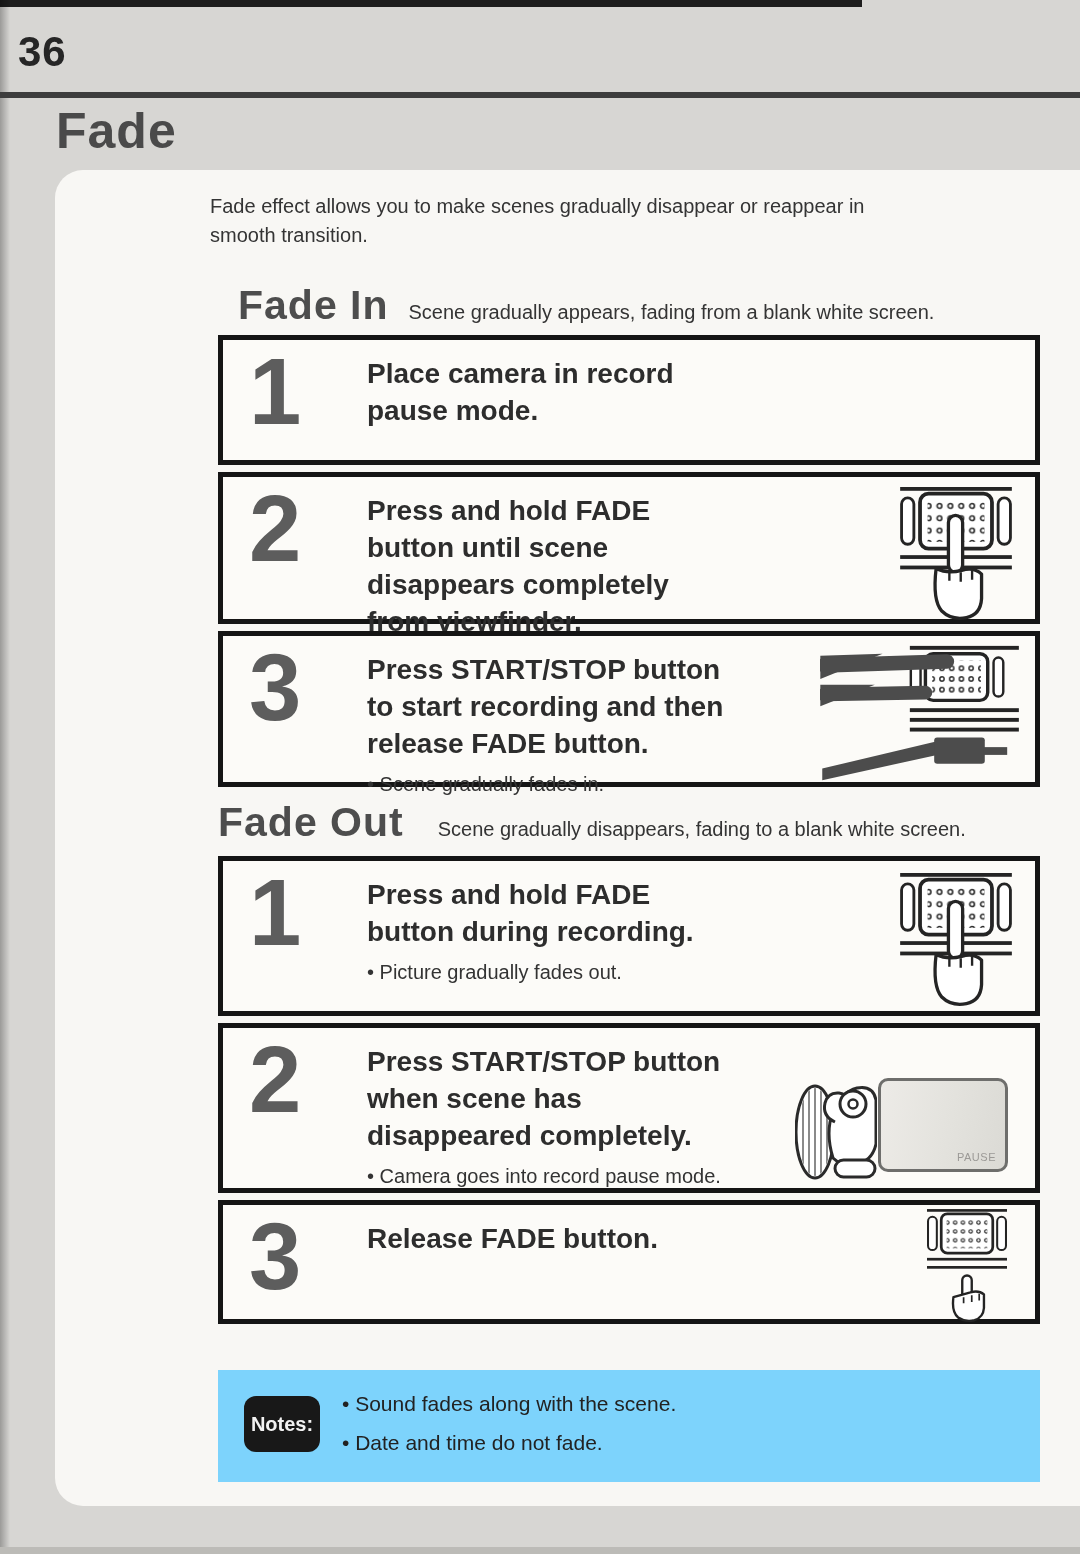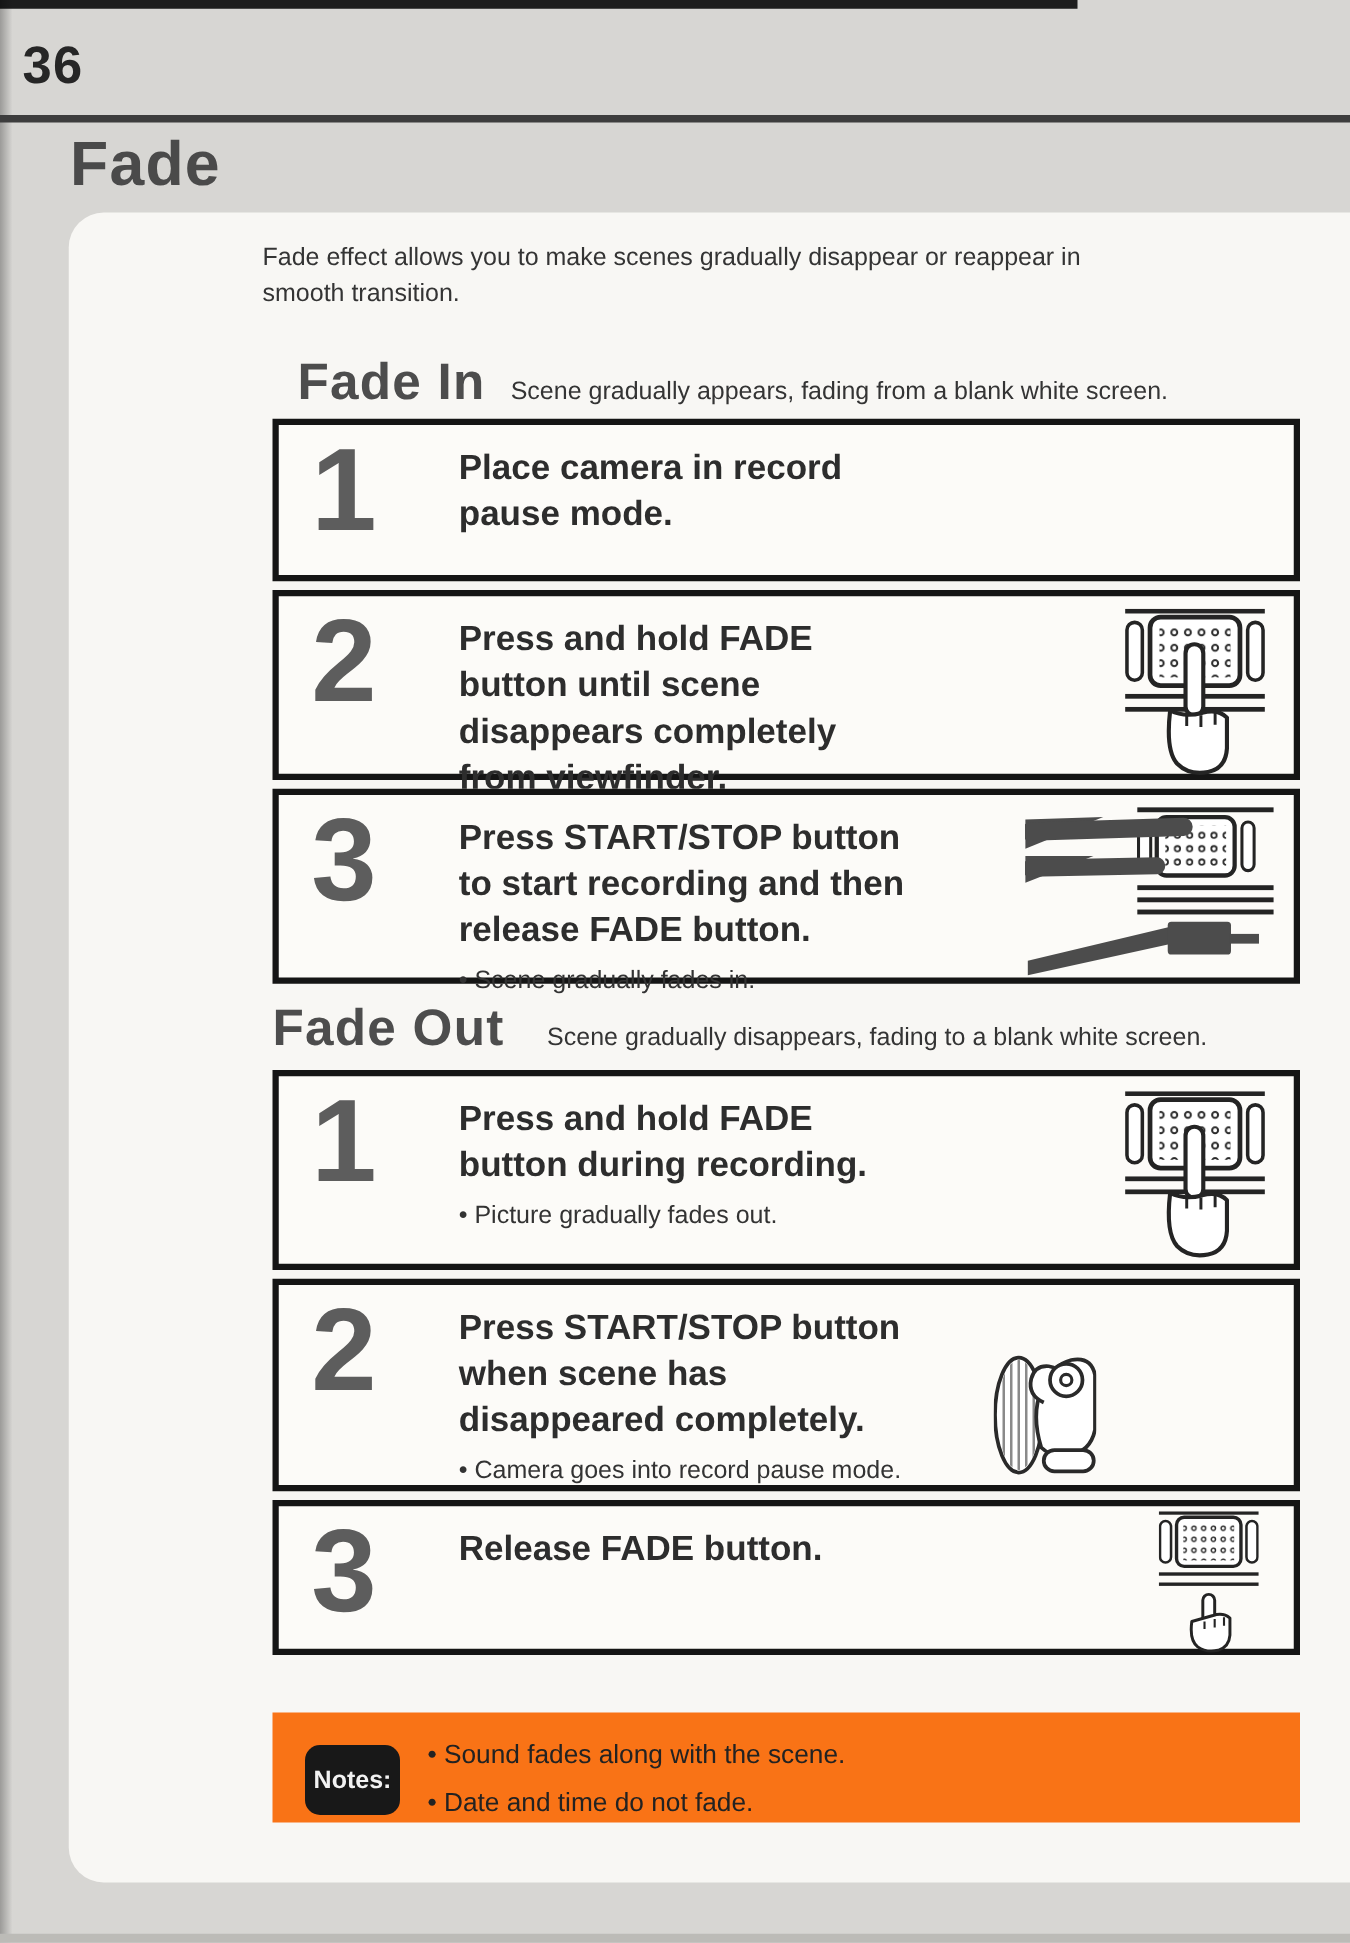--- a/index.html
+++ b/index.html
@@ -51,21 +51,21 @@
   .icon-fade-press-2{right:20px;top:12px;width:118px;height:142px;}
   .icon-fade-release{right:28px;top:4px;height:114px;width:80px;}
   .icon-startstop{right:10px;top:6px;width:205px;height:146px;}
   .icon-grip{right:158px;top:42px;width:82px;height:120px;}
 
   .pause-screen{position:absolute;right:27px;top:50px;width:130px;height:94px;box-sizing:border-box;
     border:3px solid #6e6e6c;border-radius:10px;
     background:linear-gradient(100deg,#edebe7 0%,#e3e2dd 55%,#dbdad5 100%);}
   .pause-label{position:absolute;right:9px;bottom:6px;font-size:11px;color:#9b9996;letter-spacing:.5px;}
 
-  .notes-band{position:absolute;left:163px;top:1200px;width:822px;height:88px;background:#f97316;}
+  .notes-band{position:absolute;left:163px;top:1200px;width:822px;height:112px;background:#7dd3fc;}
   .notes-badge{position:absolute;left:26px;top:26px;width:76px;height:56px;background:#181818;border-radius:12px;
     display:flex;align-items:center;justify-content:center;color:#f2f2f2;font-size:20px;font-weight:bold;}
   .notes-items{position:absolute;left:124px;top:14px;font-size:21px;color:#222;line-height:39px;}
   .notes-items div{white-space:nowrap;}
 </style>
 </head>
 <body>
 
 <svg width="0" height="0" style="position:absolute" aria-hidden="true">
   <defs>
@@ -206,20 +206,23 @@
             <line x1="20" y1="10" x2="20" y2="114"></line>
               <line x1="26" y1="12" x2="26" y2="112"></line>
             <line x1="32" y1="16" x2="32" y2="108"></line>
           </g>
           <path d="M38 88 Q30 62 38 42 Q46 22 62 18 Q78 15 81 30 L81 74 Q77 92 60 94 Q46 96 38 88 Z" fill="#fff" stroke="#2a2a2a" stroke-width="3" stroke-linejoin="round"></path>
           <path d="M40 52 Q27 46 30 33 Q33 22 44 23 Q52 24 53 32" fill="#fff" stroke="#2a2a2a" stroke-width="3" stroke-linejoin="round"></path>
           <circle cx="58" cy="34" r="13" fill="#fff" stroke="#2a2a2a" stroke-width="3"></circle>
           <circle cx="58" cy="34" r="4.5" fill="none" stroke="#2a2a2a" stroke-width="2.5"></circle>
           <rect x="40" y="90" width="40" height="17" rx="8.5" fill="#fff" stroke="#2a2a2a" stroke-width="3"></rect>
         </svg>
+        <div class="pause-screen">
+          <span class="pause-label">PAUSE</span>
+        </div>
       </div>
 
       <div class="step-box fo-3">
         <div class="step-num">3</div>
         <div class="step-body">
           <div class="step-text">Release FADE button.</div>
         </div>
         <svg class="icon-abs icon-fade-release" viewBox="0 0 118 168">
           <rect x="0" y="0" width="118" height="4" fill="#242424"></rect>
           <rect x="1.5" y="11.5" width="13" height="49" rx="6.5" fill="#fff" stroke="#242424" stroke-width="3"></rect>

